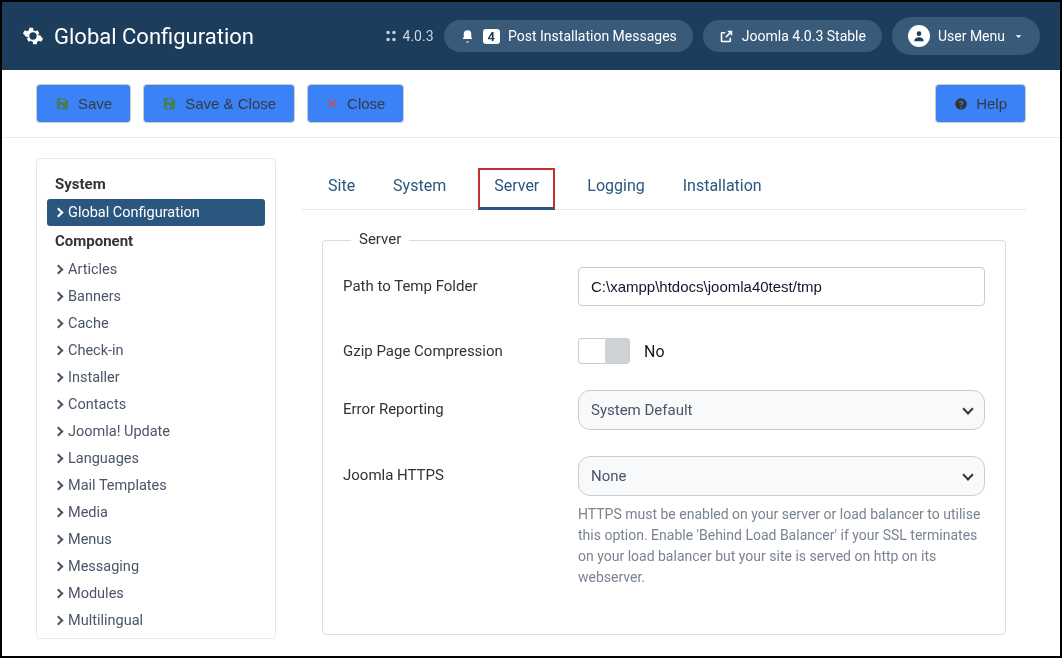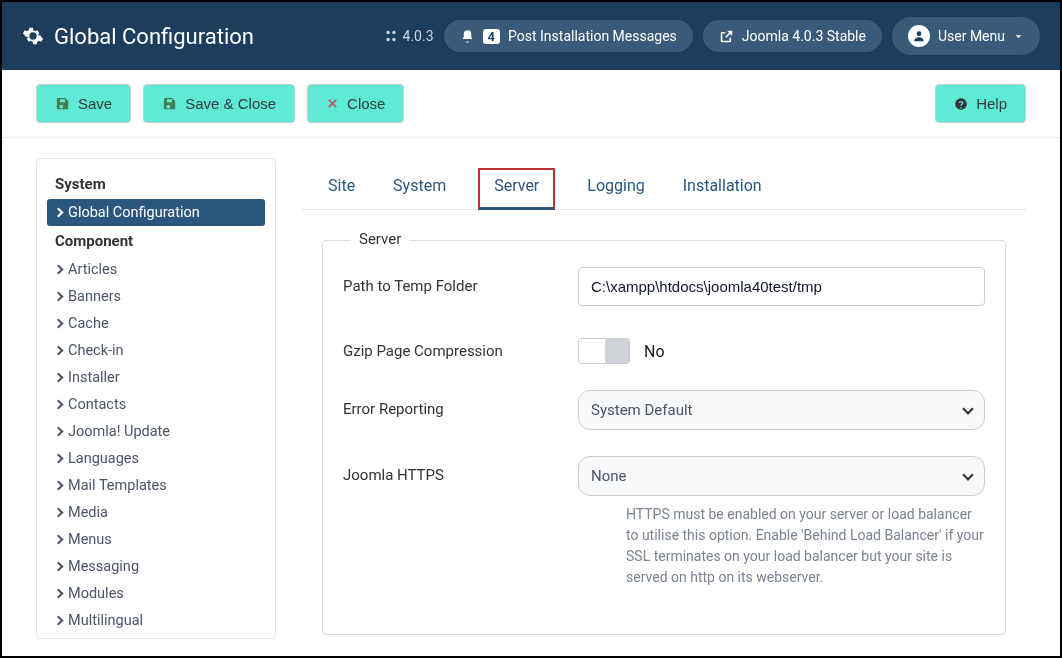--- a/index.html
+++ b/index.html
@@ -11,21 +11,21 @@
 .header-title { display: flex; align-items: center; gap: 10px; font-size: 22px; }
 .header-spacer { flex: 1; }
 .header-right { display: flex; align-items: center; gap: 10px; }
 .version-badge { color: #c9d7e4; font-size: 14px; display: flex; align-items: center; gap: 5px; }
 .pill { background: #3a5a7a; border-radius: 20px; padding: 8px 16px; display: flex; align-items: center; gap: 8px; font-size: 14px; color: #fff; cursor: pointer; }
 .pill .count { background: #fff; color: #1c3d5c; border-radius: 3px; padding: 0 5px; font-weight: bold; font-size: 13px; }
 .user-chip { background: #fff; border-radius: 50%; width: 22px; height: 22px; display: inline-flex; align-items: center; justify-content: center; }
 
 
 .toolbar { padding: 14px 34px; display: flex; gap: 12px; border-bottom: 1px solid #e9ecef; }
-.btn { border: 1px solid #ccc; background: #5eead4; padding: 10px 18px; border-radius: 4px; font-size: 15px; display: inline-flex; align-items: center; gap: 8px; cursor: pointer; color: #343a40; }
+.btn { border: 1px solid #ccc; background: #3b82f6; padding: 10px 18px; border-radius: 4px; font-size: 15px; display: inline-flex; align-items: center; gap: 8px; cursor: pointer; color: #343a40; }
 .btn-right { margin-left: auto; }
 .icon-green { color: #457d54; }
 .icon-red { color: #c54f4f; }
 
 
 .body { display: flex; padding: 20px 34px; gap: 6px; height: calc(100% - 68px - 65px); }
 .sidebar { width: 240px; padding: 10px 10px; background: #fff; border: 1px solid #e4e8ec; border-radius: 4px; overflow: hidden; }
 .sidebar h4 { font-size: 15px; font-weight: bold; padding: 6px 8px; color: #333; }
 .sidebar-item { display: flex; align-items: center; gap: 6px; padding: 5px 8px; font-size: 14.5px; color: #4a5568; border-radius: 3px; cursor: pointer; }
 .sidebar-item.active { background: #2a567f; color: #fff; }
@@ -40,21 +40,21 @@
 .fieldset-legend { position: absolute; top: -11px; left: 28px; background: #fff; padding: 0 8px; font-size: 15px; color: #333; }
 .form-row { display: flex; align-items: flex-start; margin-bottom: 26px; }
 .form-label { width: 235px; font-size: 15px; color: #333; padding-top: 10px; }
 .form-control { flex: 1; }
 .input { width: 100%; border: 1px solid #ccc; border-radius: 4px; padding: 10px 12px; font-size: 15px; color: #0f172a; }
 .select { width: 100%; border: 1px solid #ccc; border-radius: 12px; padding: 10px 12px; font-size: 15px; color: #4a5568; background: #f8f9fa; display: flex; justify-content: space-between; align-items: center; cursor: pointer; }
 .chev-down { width: 8px; height: 8px; border-right: 2px solid #333; border-bottom: 2px solid #333; transform: rotate(45deg); margin-top: -3px; }
 .toggle-wrap { display: flex; align-items: center; gap: 14px; padding-top: 6px; }
 .toggle { width: 52px; height: 26px; border: 1px solid #ccc; border-radius: 3px; position: relative; background: #fff; cursor: pointer; }
 .toggle-knob { position: absolute; right: 0; top: 0; width: 24px; height: 24px; background: #cfd3d7; border-radius: 2px; }
-.help-text { font-size: 14px; color: #7a8491; margin-top: 8px; line-height: 1.5; margin-left: 48px; }
+.help-text { font-size: 14px; color: #7a8491; margin-top: 8px; line-height: 1.5; }
 
 svg { display: block; }
 </style>
 </head>
 <body>
 
 <div class="frame">
 
   <div class="header">
     <div class="header-title">

